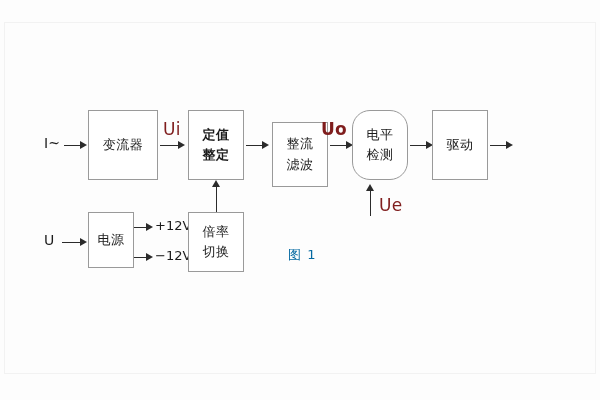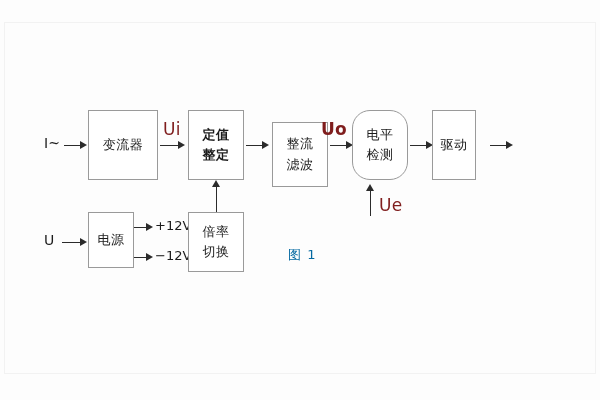--- a/index.html
+++ b/index.html
@@ -130,21 +130,21 @@
   <div class="arrow-r" style="left:346px; top:140.5px;"></div>
 
   <div class="block" style="left:352px; top:110px; width:56px; height:70px;border-radius:18px;">
     <span class="ln">电平</span>
     <span class="ln">检测</span>
   </div>
 
   <div class="hline" style="left:410px; top:145px; width:18px;"></div>
   <div class="arrow-r" style="left:426px; top:140.5px;"></div>
 
-  <div class="block" style="left:432px; top:110px; width:44px; height:70px;">
+  <div class="block" style="left:432px; top:110px; width:56px; height:70px;">
     <span class="ln">驱动</span>
   </div>
 
   <div class="hline" style="left:490px; top:145px; width:18px;"></div>
   <div class="arrow-r" style="left:506px; top:140.5px;"></div>
 
 
   <div class="vline" style="left:370px; top:190px; height:26px;"></div>
   <div class="arrow-u" style="left:365.5px; top:184px;"></div>
   <div class="sig-label" style="left:379px; top:195px;">Ue</div>

